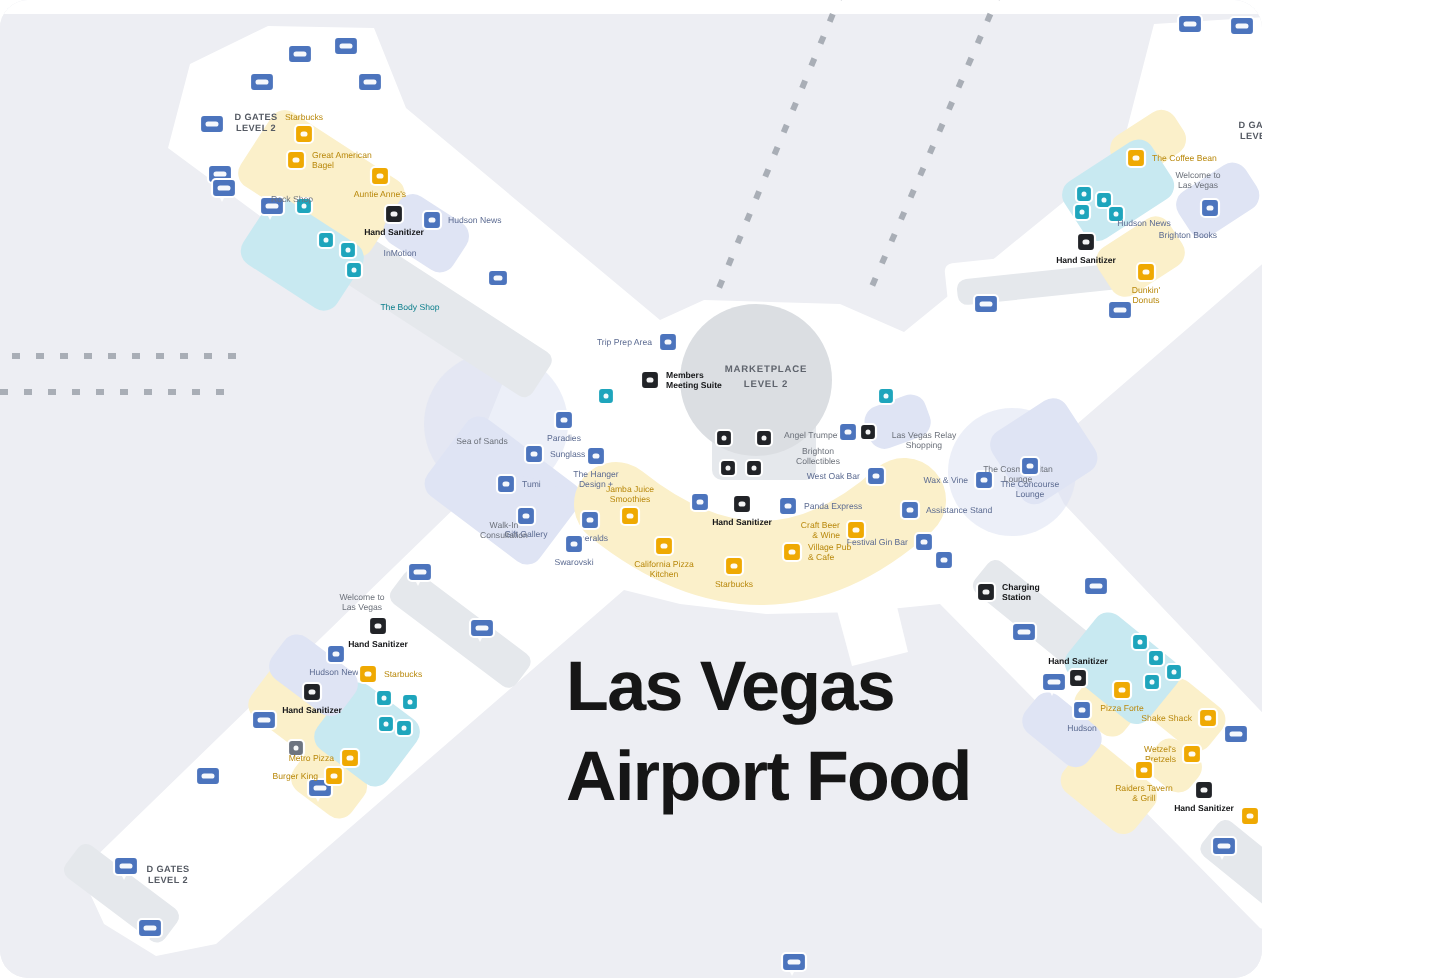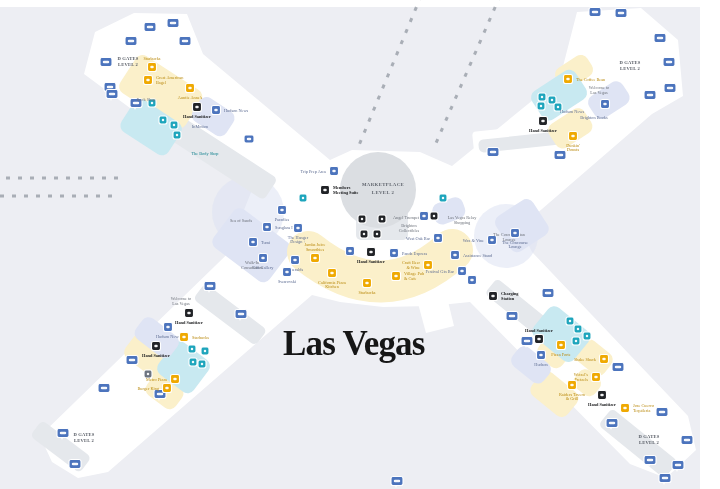--- a/index.html
+++ b/index.html
@@ -1,19 +1,20 @@
 <!DOCTYPE html>
 <html><head>
 <meta charset="utf-8">
 <style>
   html,body{margin:0;padding:0;background:#ffffff;}
   .stage{
-    position:relative;width:700px;height:489px;overflow:hidden;
+    position:relative;width:631px;height:489px;overflow:hidden;
     background:#edeef3;
-    font-family:Liberation Serif, serif;
+    font-family:Liberation Sans, sans-serif;
+    border-radius:14px;
   }
   .stage svg{position:absolute;left:0;top:0;}
   .map-title{
     position:absolute;left:283px;top:321px;
     font-size:35px;line-height:45px;font-weight:700;
     letter-spacing:-0.8px;color:#161616;
   }
   .map-title span{display:block;}
 </style>
 </head>
@@ -393,14 +394,15 @@
       <text x="128" y="65.6" text-anchor="middle" font-size="4.6" fill="#565b64" font-weight="700" letter-spacing="0.2">LEVEL 2</text>
       <text x="630" y="64" text-anchor="middle" font-size="4.6" fill="#565b64" font-weight="700" letter-spacing="0.2">D GATES</text>
       <text x="630" y="69.6" text-anchor="middle" font-size="4.6" fill="#565b64" font-weight="700" letter-spacing="0.2">LEVEL 2</text>
       <text x="84" y="436" text-anchor="middle" font-size="4.6" fill="#565b64" font-weight="700" letter-spacing="0.2">D GATES</text>
       <text x="84" y="441.6" text-anchor="middle" font-size="4.6" fill="#565b64" font-weight="700" letter-spacing="0.2">LEVEL 2</text>
       <text x="649" y="438" text-anchor="middle" font-size="4.6" fill="#565b64" font-weight="700" letter-spacing="0.2">D GATES</text>
       <text x="649" y="443.6" text-anchor="middle" font-size="4.6" fill="#565b64" font-weight="700" letter-spacing="0.2">LEVEL 2</text>
     </svg>
   <div class="map-title">
     <span>Las Vegas</span>
+    <span>Airport Food</span>
   </div>
 </div>
 
 </body></html>

